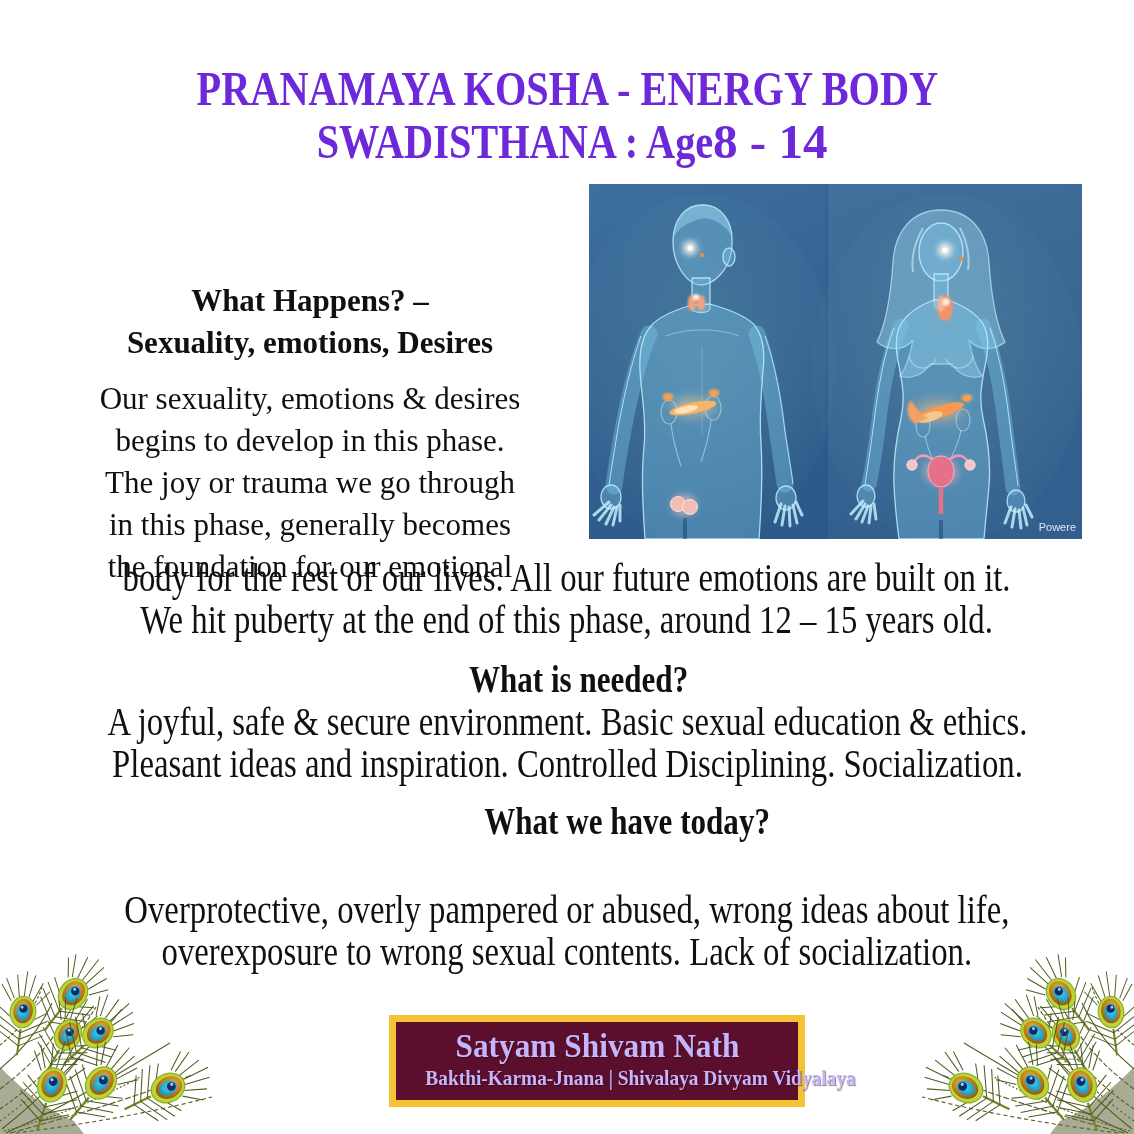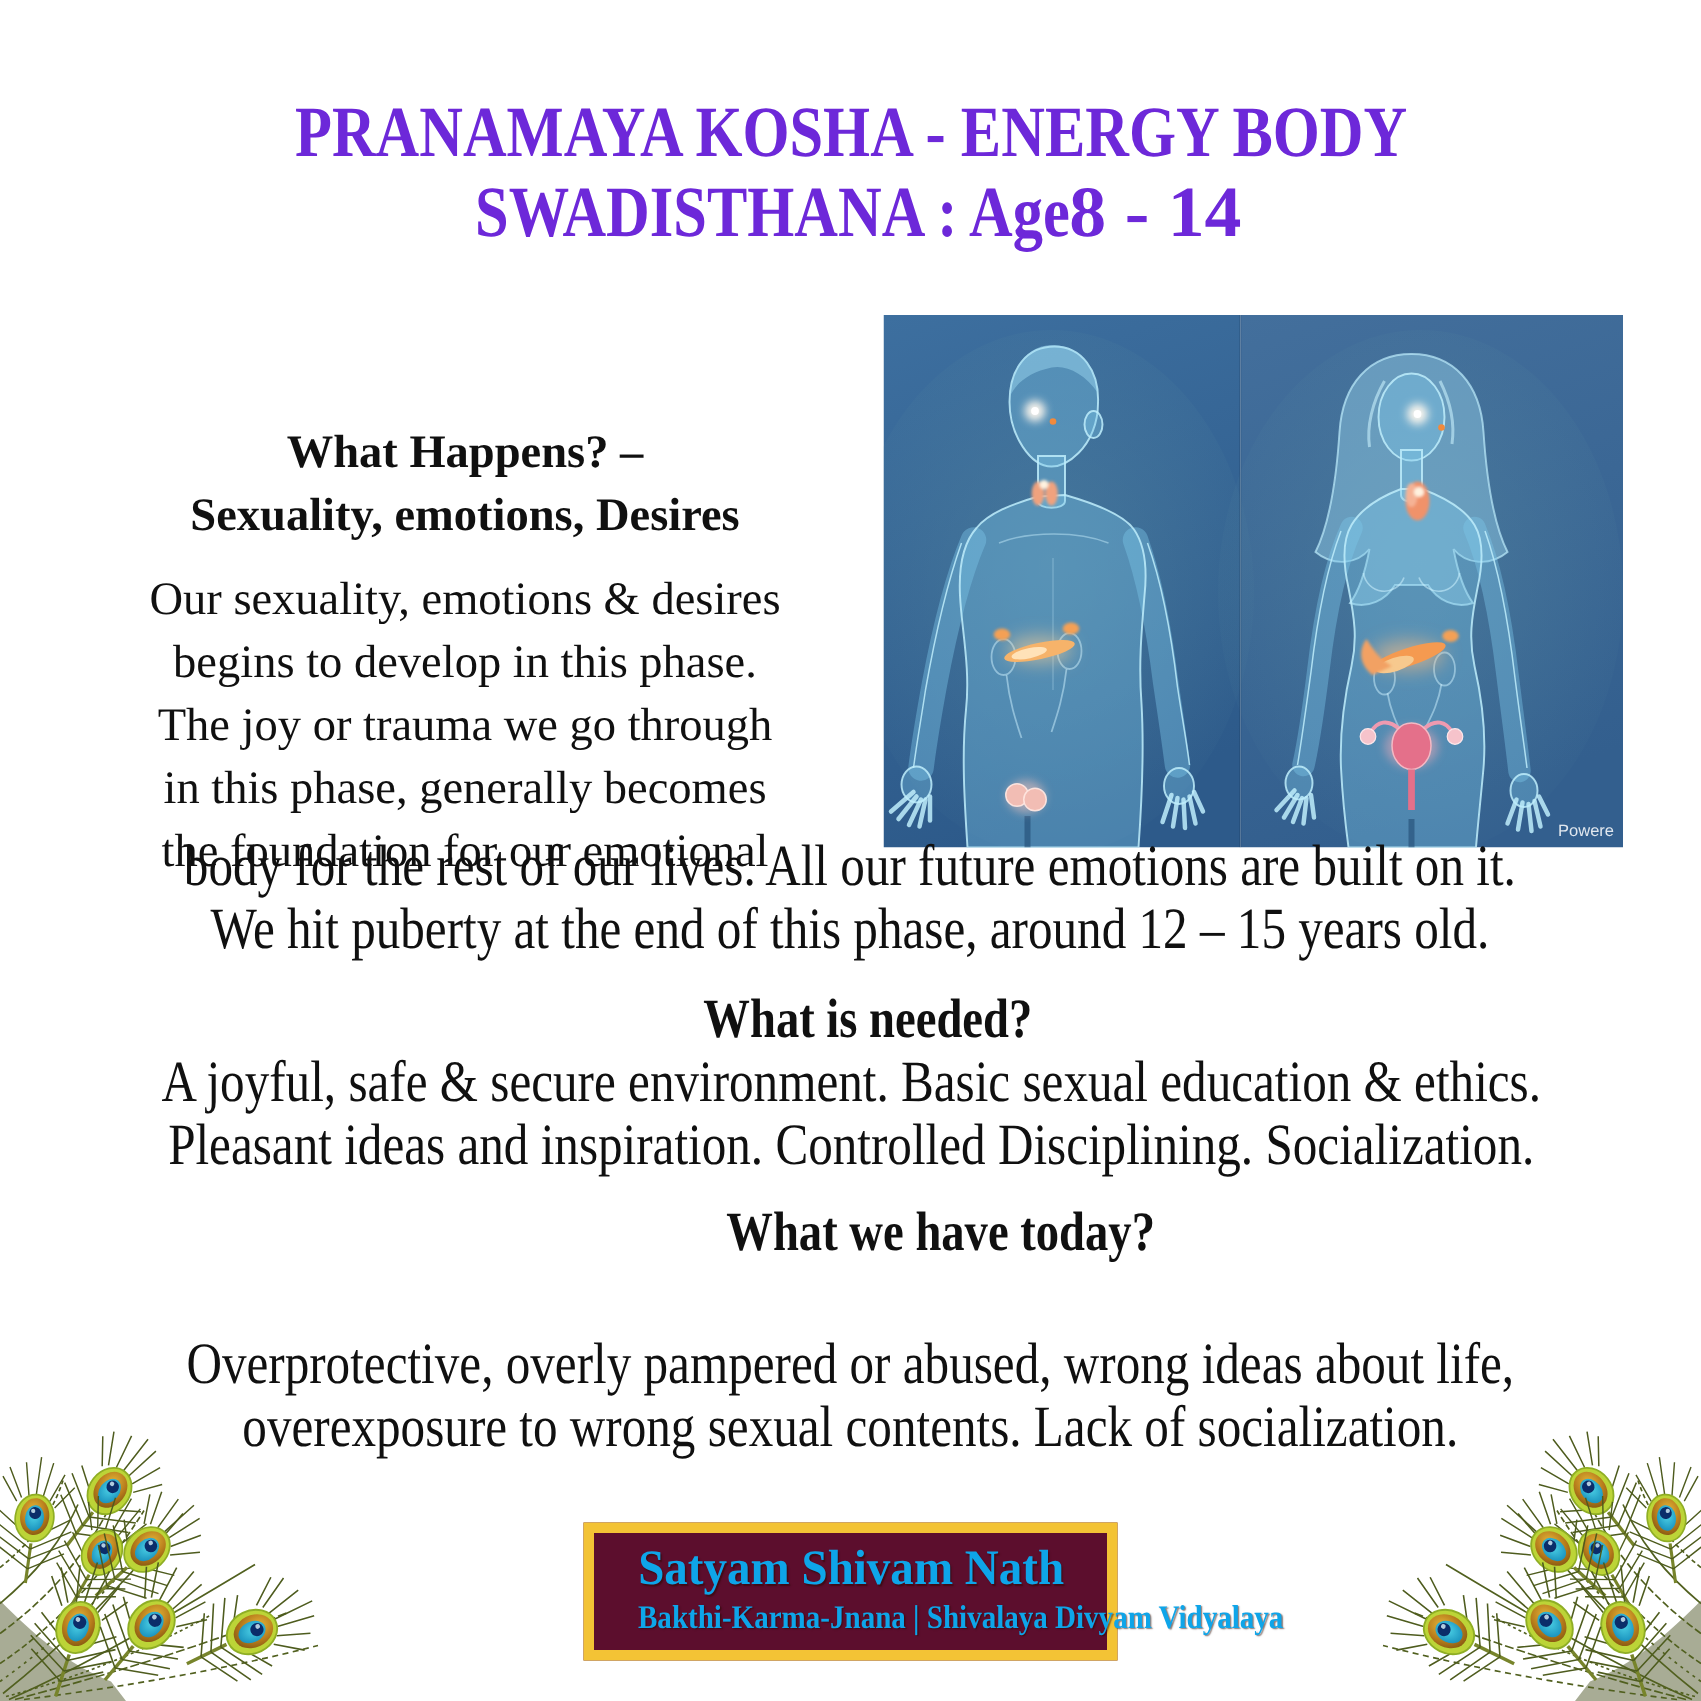--- a/index.html
+++ b/index.html
@@ -24,29 +24,29 @@
 
   .wide{font-size:39px;line-height:42px;}
   .wide1{top:557px;}
   .midhead{font-weight:bold;font-size:37px;line-height:42px;padding-left:12px;}
   .head-needed{top:659px;}
   .body-needed{top:701px;}
   .head-today{top:801px;margin-left:48px;}
   .body-today{top:889px;}
 
   .figure{
-    position:absolute;left:589px;top:210px;width:493px;height:276px;
+    position:absolute;left:589px;top:184px;width:493px;height:276px;
   }
   .figure svg{display:block;}
 
   .banner{
     position:absolute;top:1015px;left:50%;margin-left:-178px;
-    width:356px;height:92px;box-sizing:border-box;
+    width:416px;height:92px;box-sizing:border-box;
     background:#5c0e2d;border:7px solid #f3c335;
-    text-align:center;color:#0ea5e9;
+    text-align:center;color:#c4b5fd;
   }
   .banner-title{font-size:33px;font-weight:bold;line-height:40px;margin-top:4px;
     text-shadow:1px 1px 1px rgba(40,10,0,0.55);}
   .banner-title .bt{display:inline-block;transform:scaleX(0.95);transform-origin:50% 50%;}
   .banner-sub{font-size:22px;font-weight:bold;line-height:24px;
     text-shadow:1px 1px 1px rgba(40,10,0,0.55);}
   .banner-sub .bs{display:inline-block;transform:scaleX(0.88);transform-origin:50% 50%;white-space:pre;}
 
   .feather{position:absolute;bottom:0;width:215px;height:185px;}
   .feather-left{left:0;}

